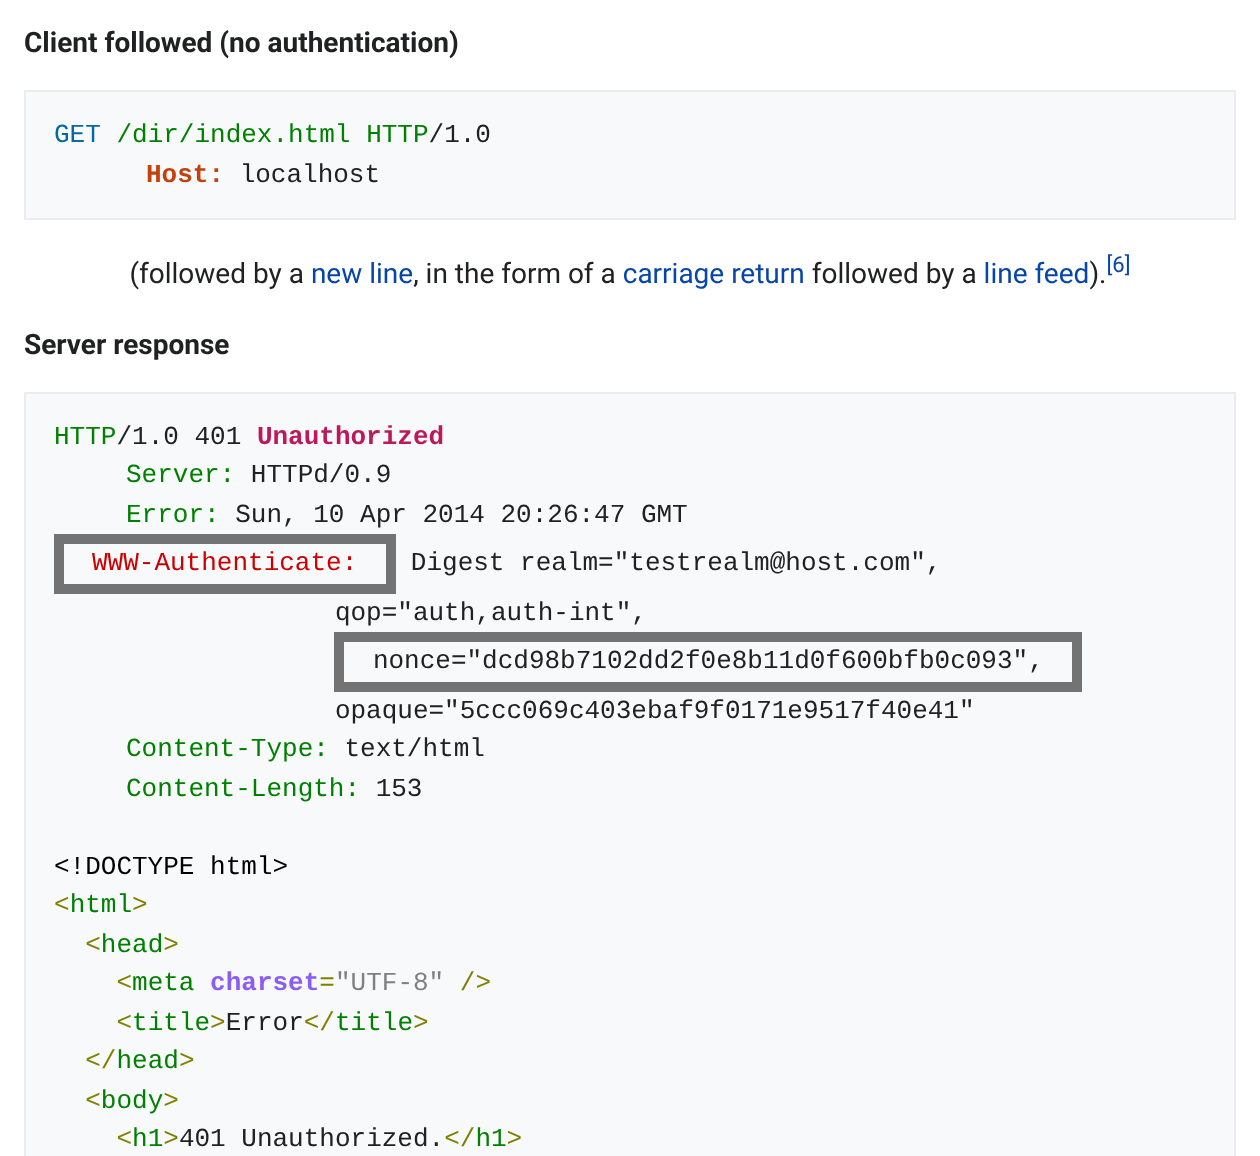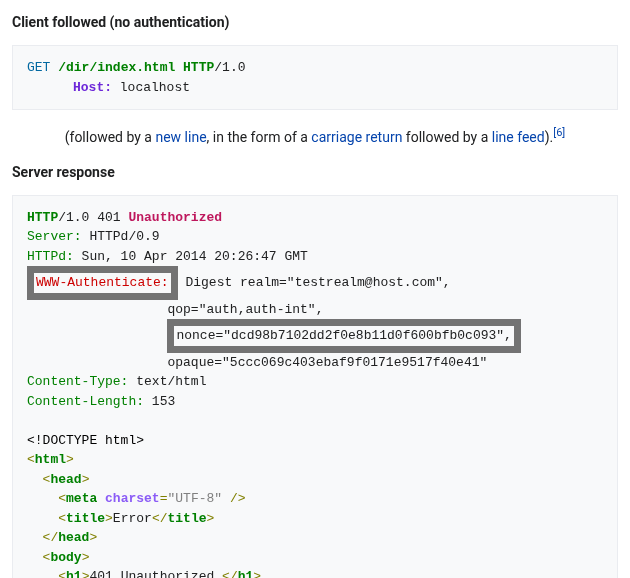--- a/index.html
+++ b/index.html
@@ -30,51 +30,51 @@
   .para {
     margin: 0 0 14px 0;
     text-align: center;
   }
   a {
     color: #0645ad;
     text-decoration: none;
   }
   sup a { font-size: 11px; }
   .c-blue { color: #0369a1; }
-  .c-green { color: #008000; font-weight: bold; }
-  .c-green-nb { color: #008000; }
+  .c-green { color: #008000; font-weight: normal; }
+  .c-green-nb { color: #008000; margin-left: 36px; }
   .c-red-bold { color: #be185d; font-weight: bold; }
   .c-red { color: #cc0000; }
-  .c-brown { color: #6d28d9; font-weight: bold; padding-left: 46px; }
+  .c-brown { color: #c2410c; font-weight: bold; padding-left: 46px; }
   .c-gray { color: #808080; }
   .c-teal { color: #000000; }
   .c-olive { color: #808000; }
   .c-navy { color: #8b5cf6; font-weight: bold; }
   .box-red {
-    border: 7px solid #737373;
-    padding: 0 2px;
+    border: 5px solid #737373;
+    padding: 0 14px;
     display: inline-block;
   }
 </style>
 </head>
 <body>
 
 <h3>Client followed (no authentication)</h3>
 
 <div class="code-block"><span class="c-blue">GET</span> <span class="c-green">/dir/index.html</span> <span class="c-green">HTTP</span><span>/1.0</span>
 <span class="c-brown">Host:</span><span> localhost</span>
 </div>
 
 <p class="para"><span>(followed by a </span><a href="#">new line</a><span>, in the form of a </span><a href="#">carriage return</a><span> followed by a </span><a href="#">line feed</a><span>).</span><sup><a href="#">[6]</a></sup></p>
 
 <h3>Server response</h3>
 
 <div class="code-block"><span class="c-green">HTTP</span><span>/1.0 401 </span><span class="c-red-bold">Unauthorized</span>
 <span class="c-green-nb">Server:</span><span> HTTPd/0.9</span>
-<span class="c-green-nb">HTTPd:</span><span> Sun, 10 Apr 2014 20:26:47 GMT</span>
+<span class="c-green-nb">Error:</span><span> Sun, 10 Apr 2014 20:26:47 GMT</span>
 <span class="box-red"><span class="c-red">WWW-Authenticate:</span></span><span> Digest realm="testrealm@host.com",</span>
                   <span>qop="auth,auth-int",</span>
                   <span class="box-red"><span>nonce="dcd98b7102dd2f0e8b11d0f600bfb0c093",</span></span>
                   <span>opaque="5ccc069c403ebaf9f0171e9517f40e41"</span>
 <span class="c-green-nb">Content-Type:</span><span> text/html</span>
 <span class="c-green-nb">Content-Length:</span><span> 153</span>
 
 <span class="c-teal">&lt;!DOCTYPE html</span><span class="c-teal">&gt;</span>
 <span class="c-olive">&lt;</span><span class="c-green">html</span><span class="c-olive">&gt;</span>
   <span class="c-olive">&lt;</span><span class="c-green">head</span><span class="c-olive">&gt;</span>

